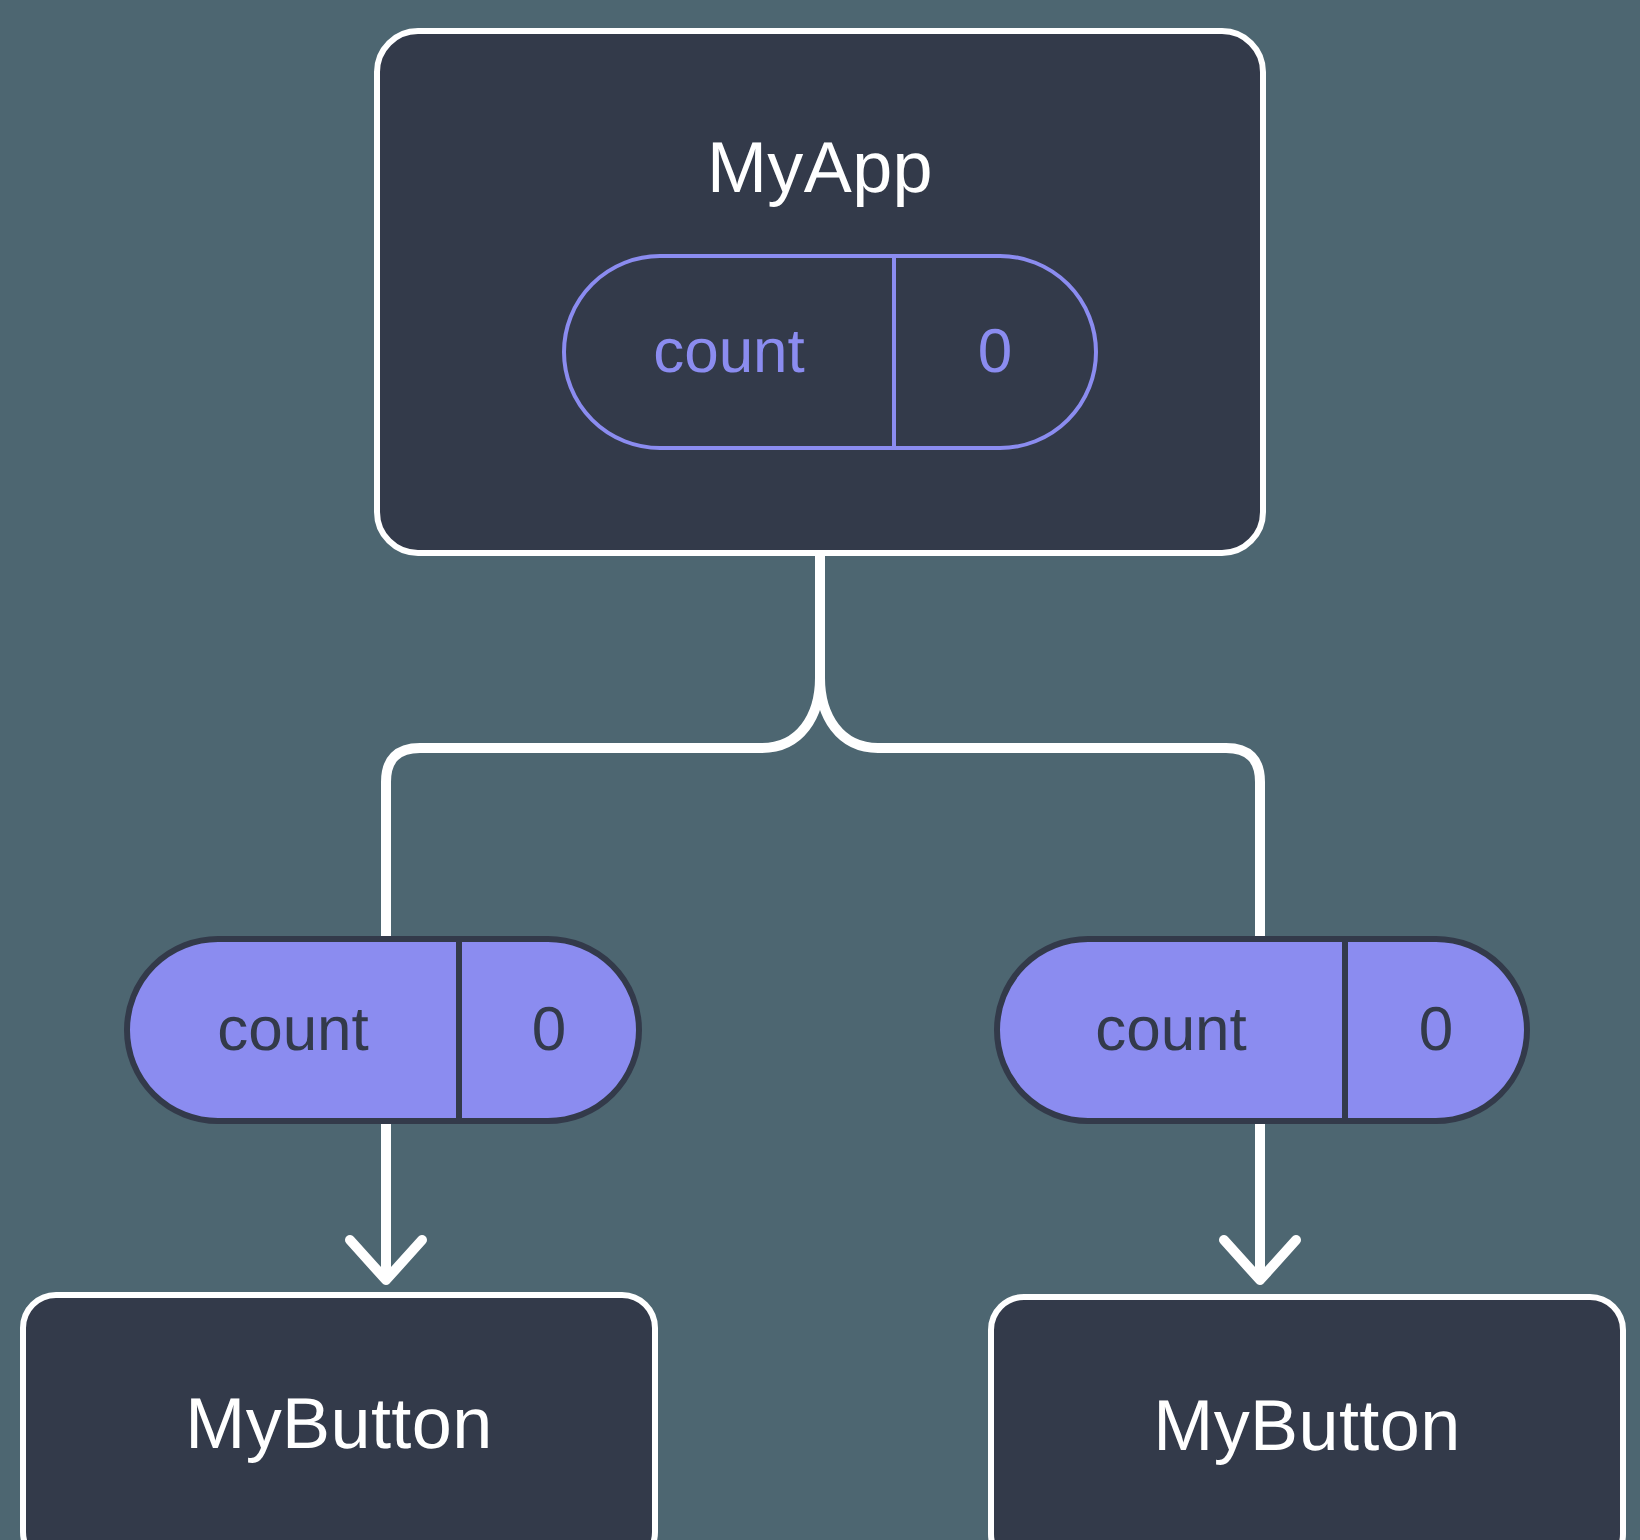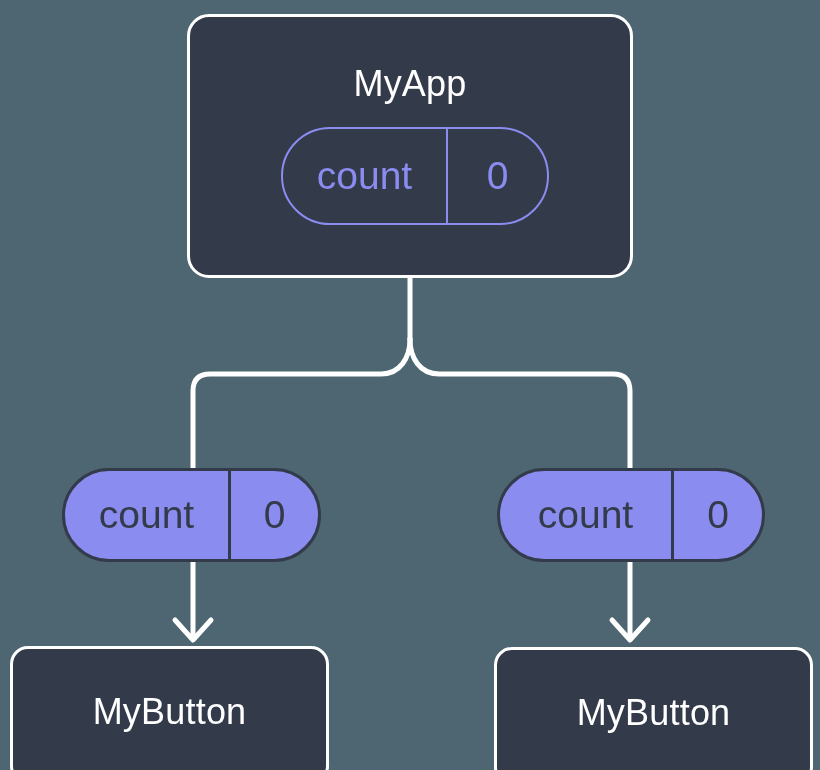--- a/index.html
+++ b/index.html
@@ -74,21 +74,21 @@
     display: flex;
     align-items: stretch;
     border-radius: 999px;
     overflow: hidden;
   }
   .pill .pill-key,
   .pill .pill-val {
     display: flex;
     align-items: center;
     justify-content: center;
-    font-size: 39px;
+    font-size: 31px;
     font-weight: 400;
     white-space: nowrap;
     box-sizing: border-box;
   }
 
   
   .pill.outlined {
     left: 91px;
     top: 110px;
     width: 268px;

